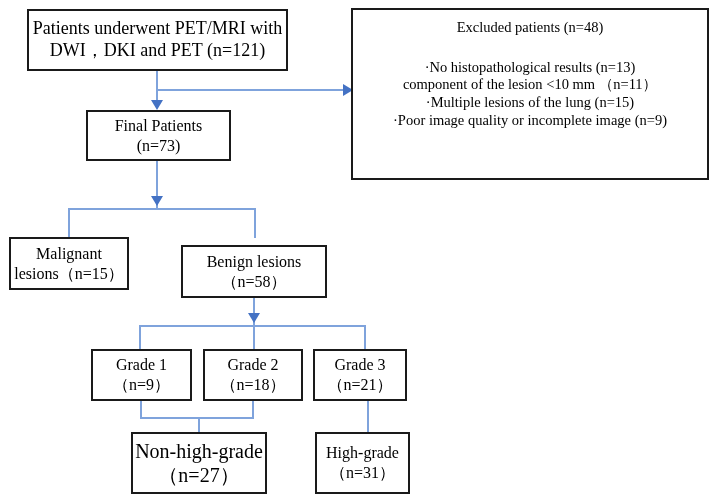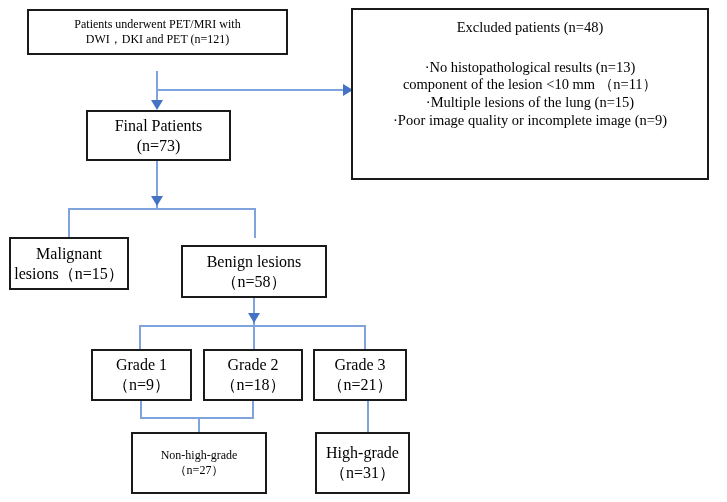--- a/index.html
+++ b/index.html
@@ -29,30 +29,30 @@
     justify-content: center;
     text-align: center;
     z-index: 3;
   }
   .node .ln {
     display: block;
     white-space: nowrap;
     line-height: 1.22;
   }
   
-  #node-enrolled   { left: 27px;  top: 9px;   width: 261px; height: 46px;  font-size: 12px; }
+  #node-enrolled   { left: 27px;  top: 9px;   width: 261px; height: 62px;  font-size: 18px; }
   #node-excluded   { left: 351px; top: 8px;   width: 358px; height: 172px; font-size: 14.5px;
                      justify-content: flex-start; padding-top: 9px; }
   #node-final      { left: 86px;  top: 110px; width: 145px; height: 51px;  font-size: 16px; }
   #node-malignant  { left: 9px;   top: 237px; width: 120px; height: 53px;  font-size: 16px; }
   #node-benign     { left: 181px; top: 237px; width: 146px; height: 53px;  font-size: 16px; margin-top: 8px; }
   #node-grade1     { left: 91px;  top: 349px; width: 101px; height: 52px;  font-size: 16px; }
   #node-grade2     { left: 203px; top: 349px; width: 100px; height: 52px;  font-size: 16px; }
   #node-grade3     { left: 313px; top: 349px; width: 94px;  height: 52px;  font-size: 16px; }
-  #node-nonhigh    { left: 131px; top: 432px; width: 136px; height: 62px;  font-size: 12px; }
+  #node-nonhigh    { left: 131px; top: 432px; width: 136px; height: 62px;  font-size: 20px; }
   #node-high       { left: 315px; top: 432px; width: 95px; height: 62px;  font-size: 16px; }
 
   #node-excluded .title { margin-bottom: 22px; }
 
   
   .conn {
     position: absolute;
     background: #7fa3dc;
     z-index: 1;
   }

